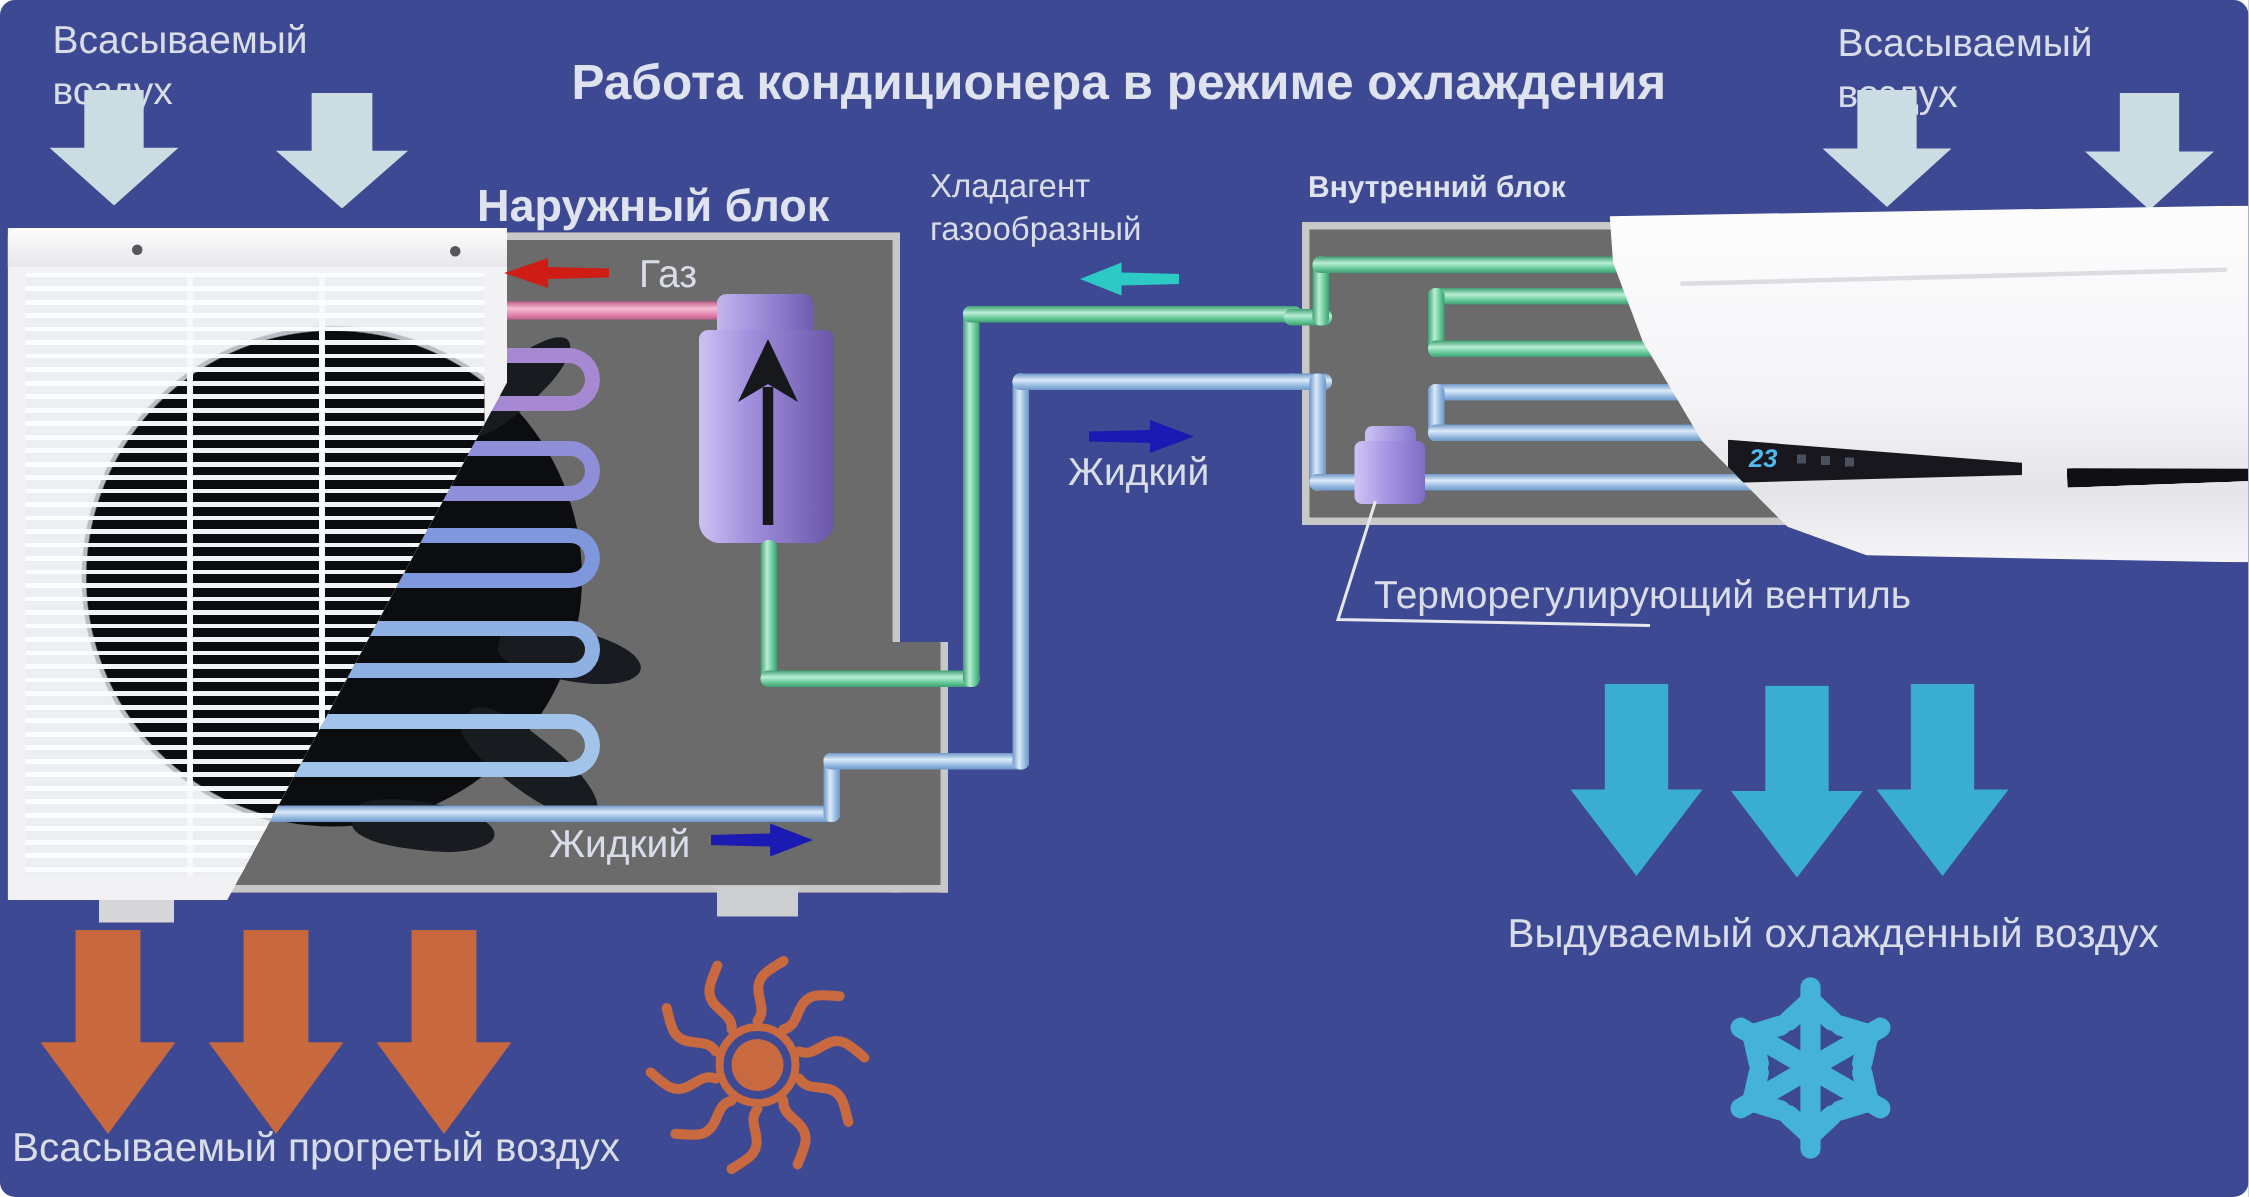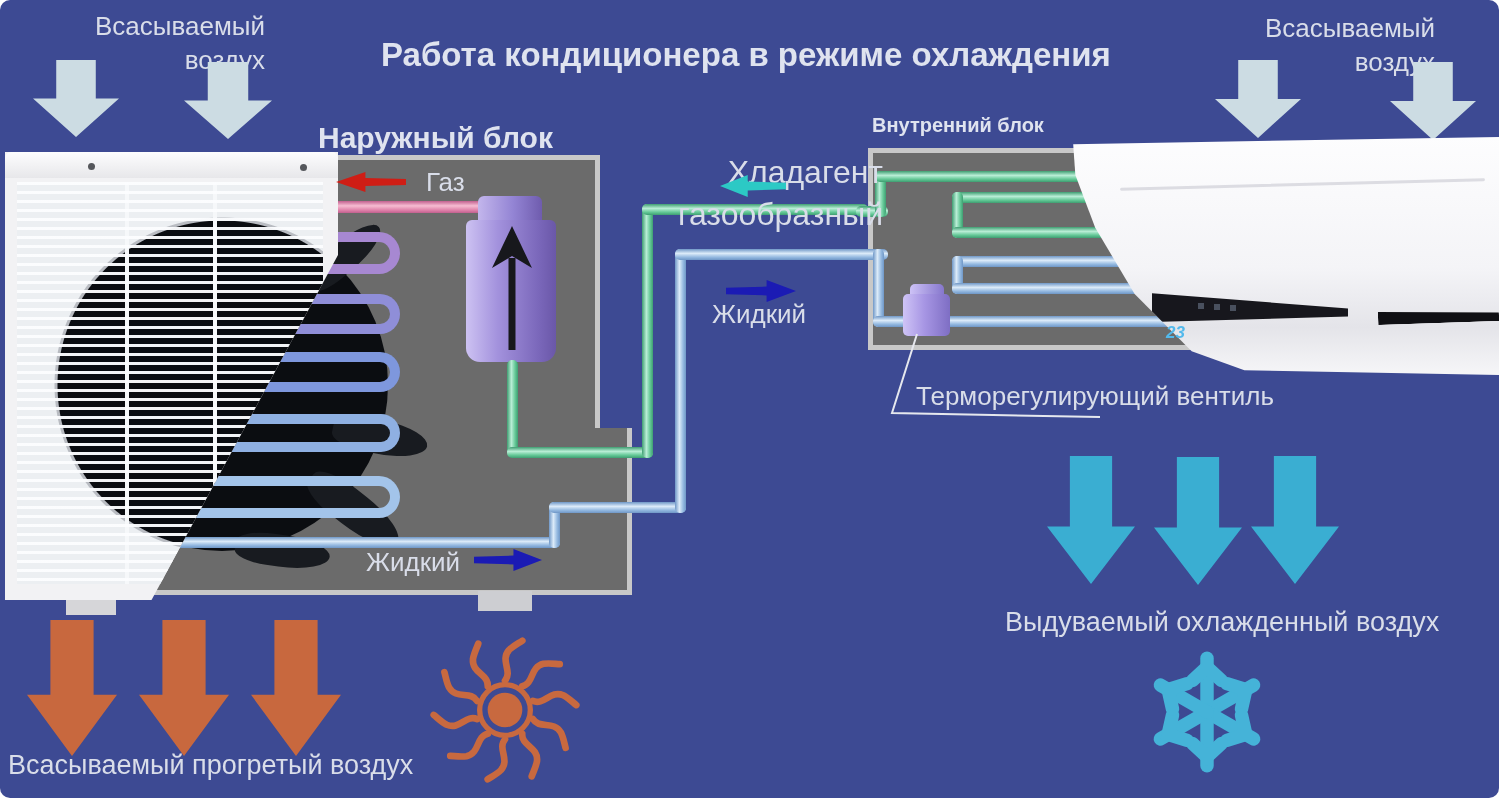--- a/index.html
+++ b/index.html
@@ -1,20 +1,20 @@
 <!DOCTYPE html>
 <html><head>
 <meta charset="utf-8">
 <style>
   html,body{margin:0;padding:0;background:#fff;font-family:"Liberation Sans",sans-serif;}
   #stage{position:relative;width:1499px;height:798px;background:#3d4a93;overflow:hidden;border-radius:10px;}
   .abs{position:absolute;}
   .t{position:absolute;color:#d9dde9;font-size:25px;line-height:1.3;white-space:nowrap;}
   .t.b{font-weight:bold;color:#dfe3ef;}
-  .t.wrap{white-space:normal;text-align:right;}
+  .t.wrap{white-space:normal;text-align:left;}
   
   .ar-down{position:absolute;clip-path:polygon(27% 0,73% 0,73% 50%,100% 50%,50% 100%,0 50%,27% 50%);}
   .ar-down.big{clip-path:polygon(26% 0,74% 0,74% 55%,100% 55%,50% 100%,0 55%,26% 55%);}
   .ar-left{position:absolute;clip-path:polygon(0 50%,42% 0,42% 30%,100% 35%,100% 65%,42% 70%,42% 100%);}
   .ar-right{position:absolute;clip-path:polygon(100% 50%,58% 0,58% 30%,0 35%,0 65%,58% 70%,58% 100%);}
   .pale{background:#ccdce3;} .orange{background:#c8683e;} .turq{background:#3aaed2;}
   
   .graybox{position:absolute;background:#6b6b6b;border:5px solid #c8c8c8;box-sizing:border-box;z-index:1;}
   
   .ph,.pv{position:absolute;z-index:3;border-radius:5px;}
@@ -85,21 +85,21 @@
          background:
            repeating-linear-gradient(180deg,rgba(252,253,255,.96) 0 3px,rgba(255,255,255,0) 3px 9px),
            linear-gradient(90deg,rgba(0,0,0,0) 0 108px,#f6f8fa 108px 112px,rgba(0,0,0,0) 112px 196px,#f6f8fa 196px 200px,rgba(0,0,0,0) 200px),
            radial-gradient(circle at 205px 203px,#0a0c10 0 164px,#b9bcc2 165px 167px,#eceff2 168px);"></div>
   </div>
 
   <div class="ar-left" style="left:336px;top:172px;width:70px;height:20px;background:#cf1d15;z-index:5;"></div>
   <div class="t" style="left:426px;top:166px;font-size:26px;z-index:5;">Газ</div>
 
 
-  <div class="t wrap" style="left:668px;top:110px;width:215px;font-size:32px;z-index:5;margin-top:42px;">Хладагент газообразный</div>
+  <div class="t wrap" style="left:620px;top:110px;width:215px;font-size:22px;z-index:5;">Хладагент газообразный</div>
   <div class="ar-left" style="left:720px;top:175px;width:66px;height:22px;background:#2cc9c5;z-index:5;"></div>
 
   <div class="ar-right" style="left:726px;top:280px;width:70px;height:22px;background:#1b1bb4;z-index:5;"></div>
   <div class="t" style="left:712px;top:298px;font-size:26px;z-index:5;">Жидкий</div>
 
   <div class="t" style="left:366px;top:546px;font-size:26px;z-index:5;">Жидкий</div>
   <div class="ar-right" style="left:474px;top:549px;width:68px;height:22px;background:#1b1bb4;z-index:5;"></div>
 
   <div class="graybox" style="left:868px;top:148px;width:345px;height:202px;"></div>
 
@@ -118,21 +118,21 @@
   <div class="ph cb" style="left:952px;top:283px;width:200px;height:11px;"></div>
 
   <div class="abs" style="left:910px;top:284px;width:34px;height:12px;background:linear-gradient(90deg,#cdc2f6,#8677cd);border-radius:5px 5px 0 0;z-index:3;"></div>
   <div class="abs" style="left:903px;top:294px;width:47px;height:42px;background:linear-gradient(90deg,#cfc4f6 0%,#a796e4 45%,#7e6ec4 100%);border-radius:5px;z-index:3;"></div>
 
   <div class="abs" style="left:1060px;top:137px;width:439px;height:238px;z-index:4;clip-path:polygon(3% 3%,100% 0,100% 100%,42% 98%,30% 90%,17% 66%,8% 38%,3.5% 16%);background:linear-gradient(180deg,#fdfdfe 0%,#f4f4f7 55%,#e4e4e9 80%,#f6f6f8 100%);">
     <div class="abs" style="left:60px;top:46px;width:365px;height:3px;background:#dcdce2;transform:rotate(-1.5deg);border-radius:2px;"></div>
     <div class="abs" style="left:92px;top:155px;width:196px;height:30px;background:#17171d;clip-path:polygon(0 4%,100% 55%,100% 82%,0 100%);"></div>
     <div class="abs" style="left:318px;top:173px;width:121px;height:13px;background:#101014;transform:rotate(-2deg);clip-path:polygon(0 0,100% 35%,100% 100%,0 100%);"></div>
   </div>
-  <div class="abs t" style="left:1166px;top:295px;font-size:17px;font-weight:bold;font-style:italic;color:#52b9ec;z-index:5;margin-top:27px;">23</div>
+  <div class="abs t" style="left:1166px;top:295px;font-size:17px;font-weight:bold;font-style:italic;color:#52b9ec;z-index:5;">23</div>
   <div class="abs" style="left:1198px;top:303px;width:6px;height:6px;background:#49505e;z-index:5;"></div>
   <div class="abs" style="left:1214px;top:304px;width:6px;height:6px;background:#49505e;z-index:5;"></div>
   <div class="abs" style="left:1230px;top:305px;width:6px;height:6px;background:#49505e;z-index:5;"></div>
 
   <div class="t" style="left:916px;top:380px;font-size:26px;z-index:5;">Терморегулирующий вентиль</div>
 
   <div class="ar-down big orange" style="left:27px;top:620px;width:90px;height:136px;"></div>
   <div class="ar-down big orange" style="left:139px;top:620px;width:90px;height:136px;"></div>
   <div class="ar-down big orange" style="left:251px;top:620px;width:90px;height:136px;"></div>
   <div class="t" style="left:8px;top:748px;font-size:27px;">Всасываемый прогретый воздух</div>

